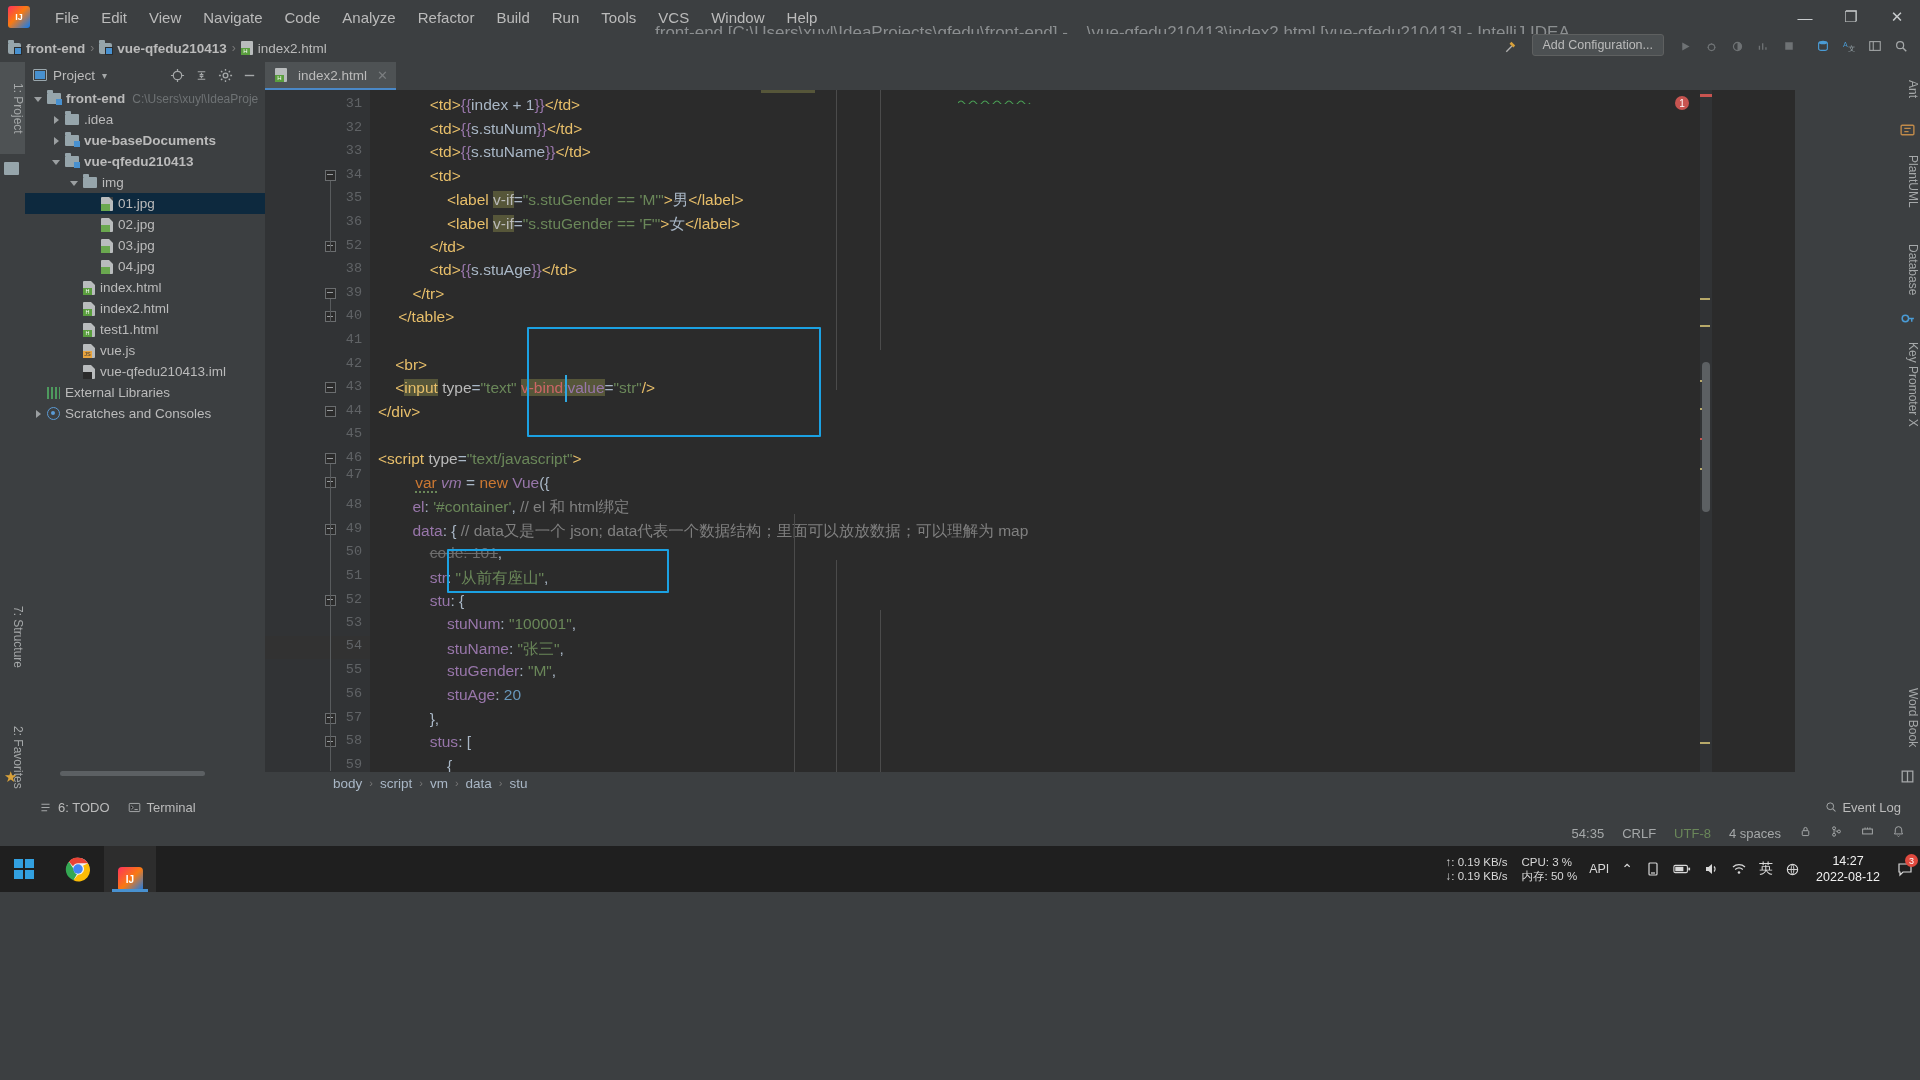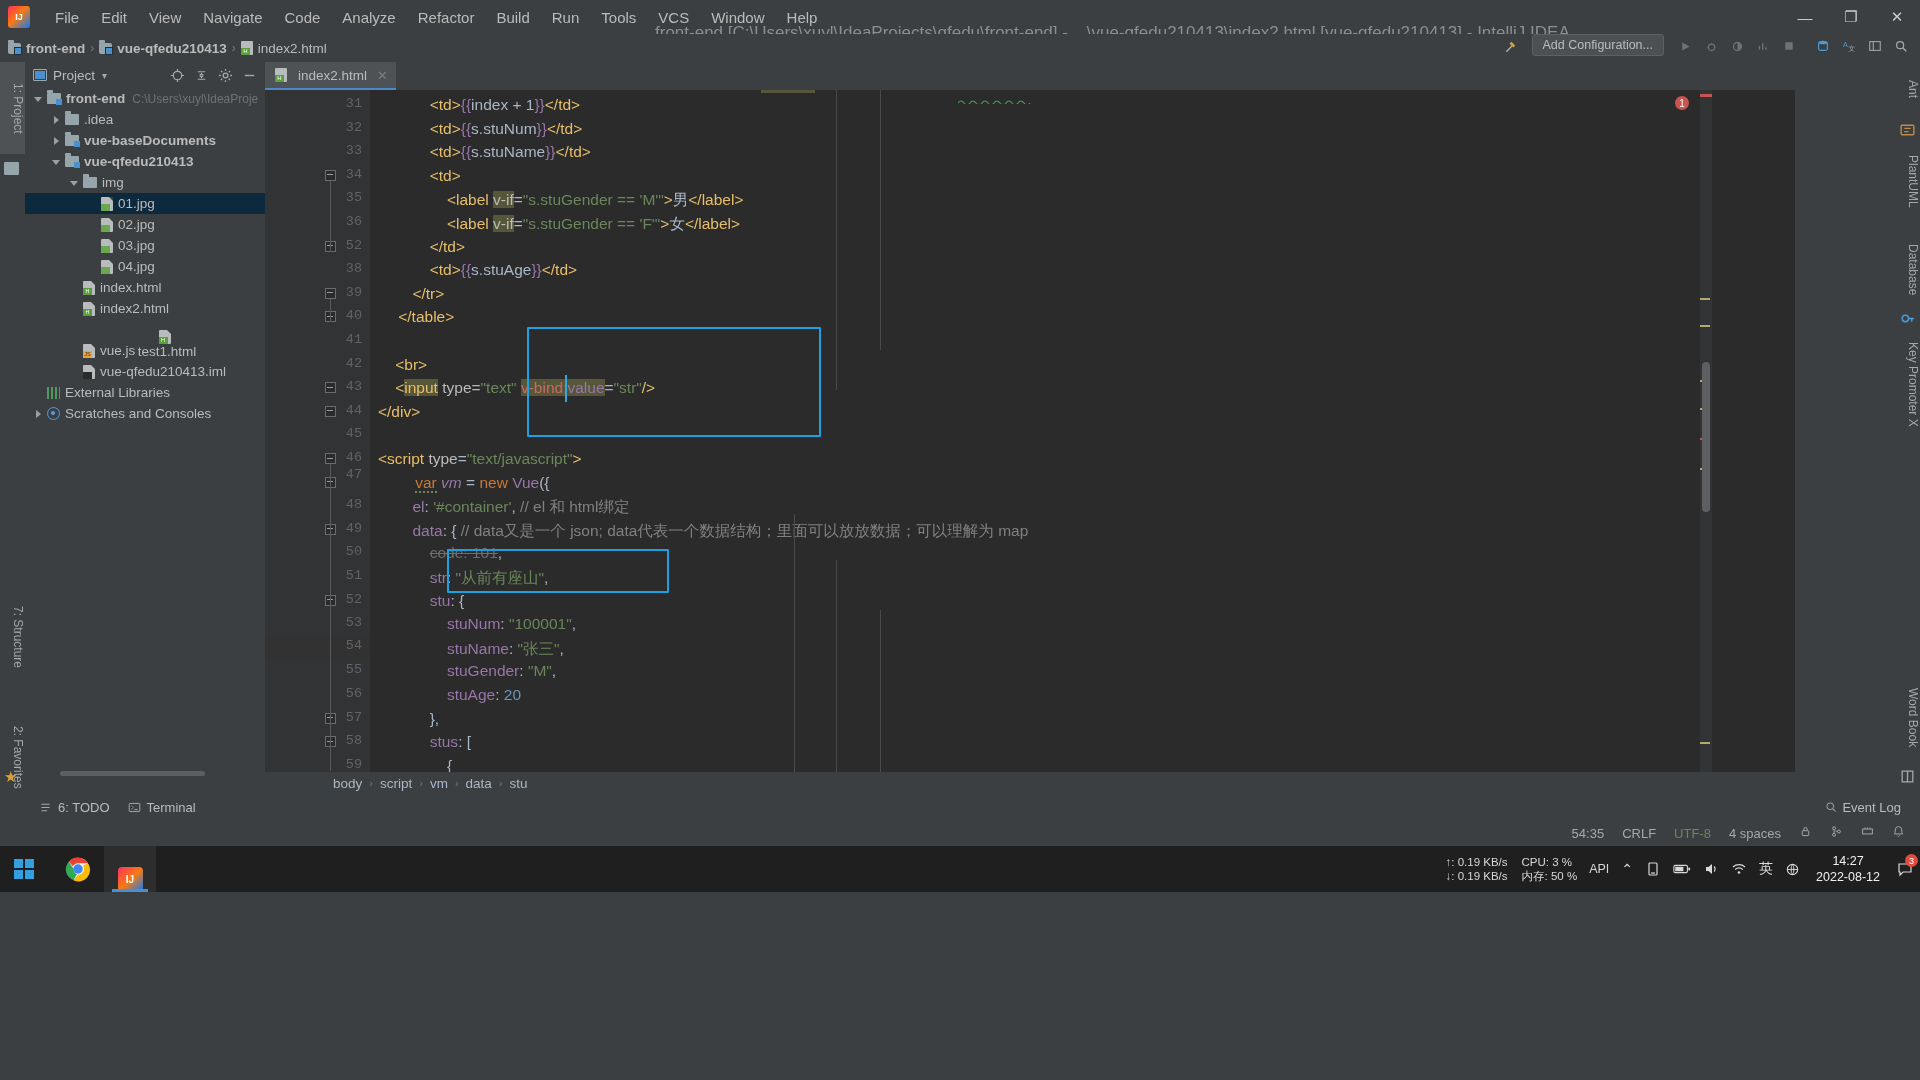--- a/index.html
+++ b/index.html
@@ -397,21 +397,21 @@
         </span>
         <span class="tlabel">index.html</span>
       </div>
       <div class="trow" style="padding-left: 44px;">
         <span class="arrow"></span>
         <span class="tfile html">
           <span class="bdg">H</span>
         </span>
         <span class="tlabel">index2.html</span>
       </div>
-      <div class="trow" style="padding-left: 44px; flex-direction: column;">
+      <div class="trow" style="padding-left: 44px;">
         <span class="arrow"></span>
         <span class="tfile html">
           <span class="bdg">H</span>
         </span>
         <span class="tlabel">test1.html</span>
       </div>
       <div class="trow" style="padding-left: 44px;">
         <span class="arrow"></span>
         <span class="tfile js">
           <span class="bdg">JS</span>

